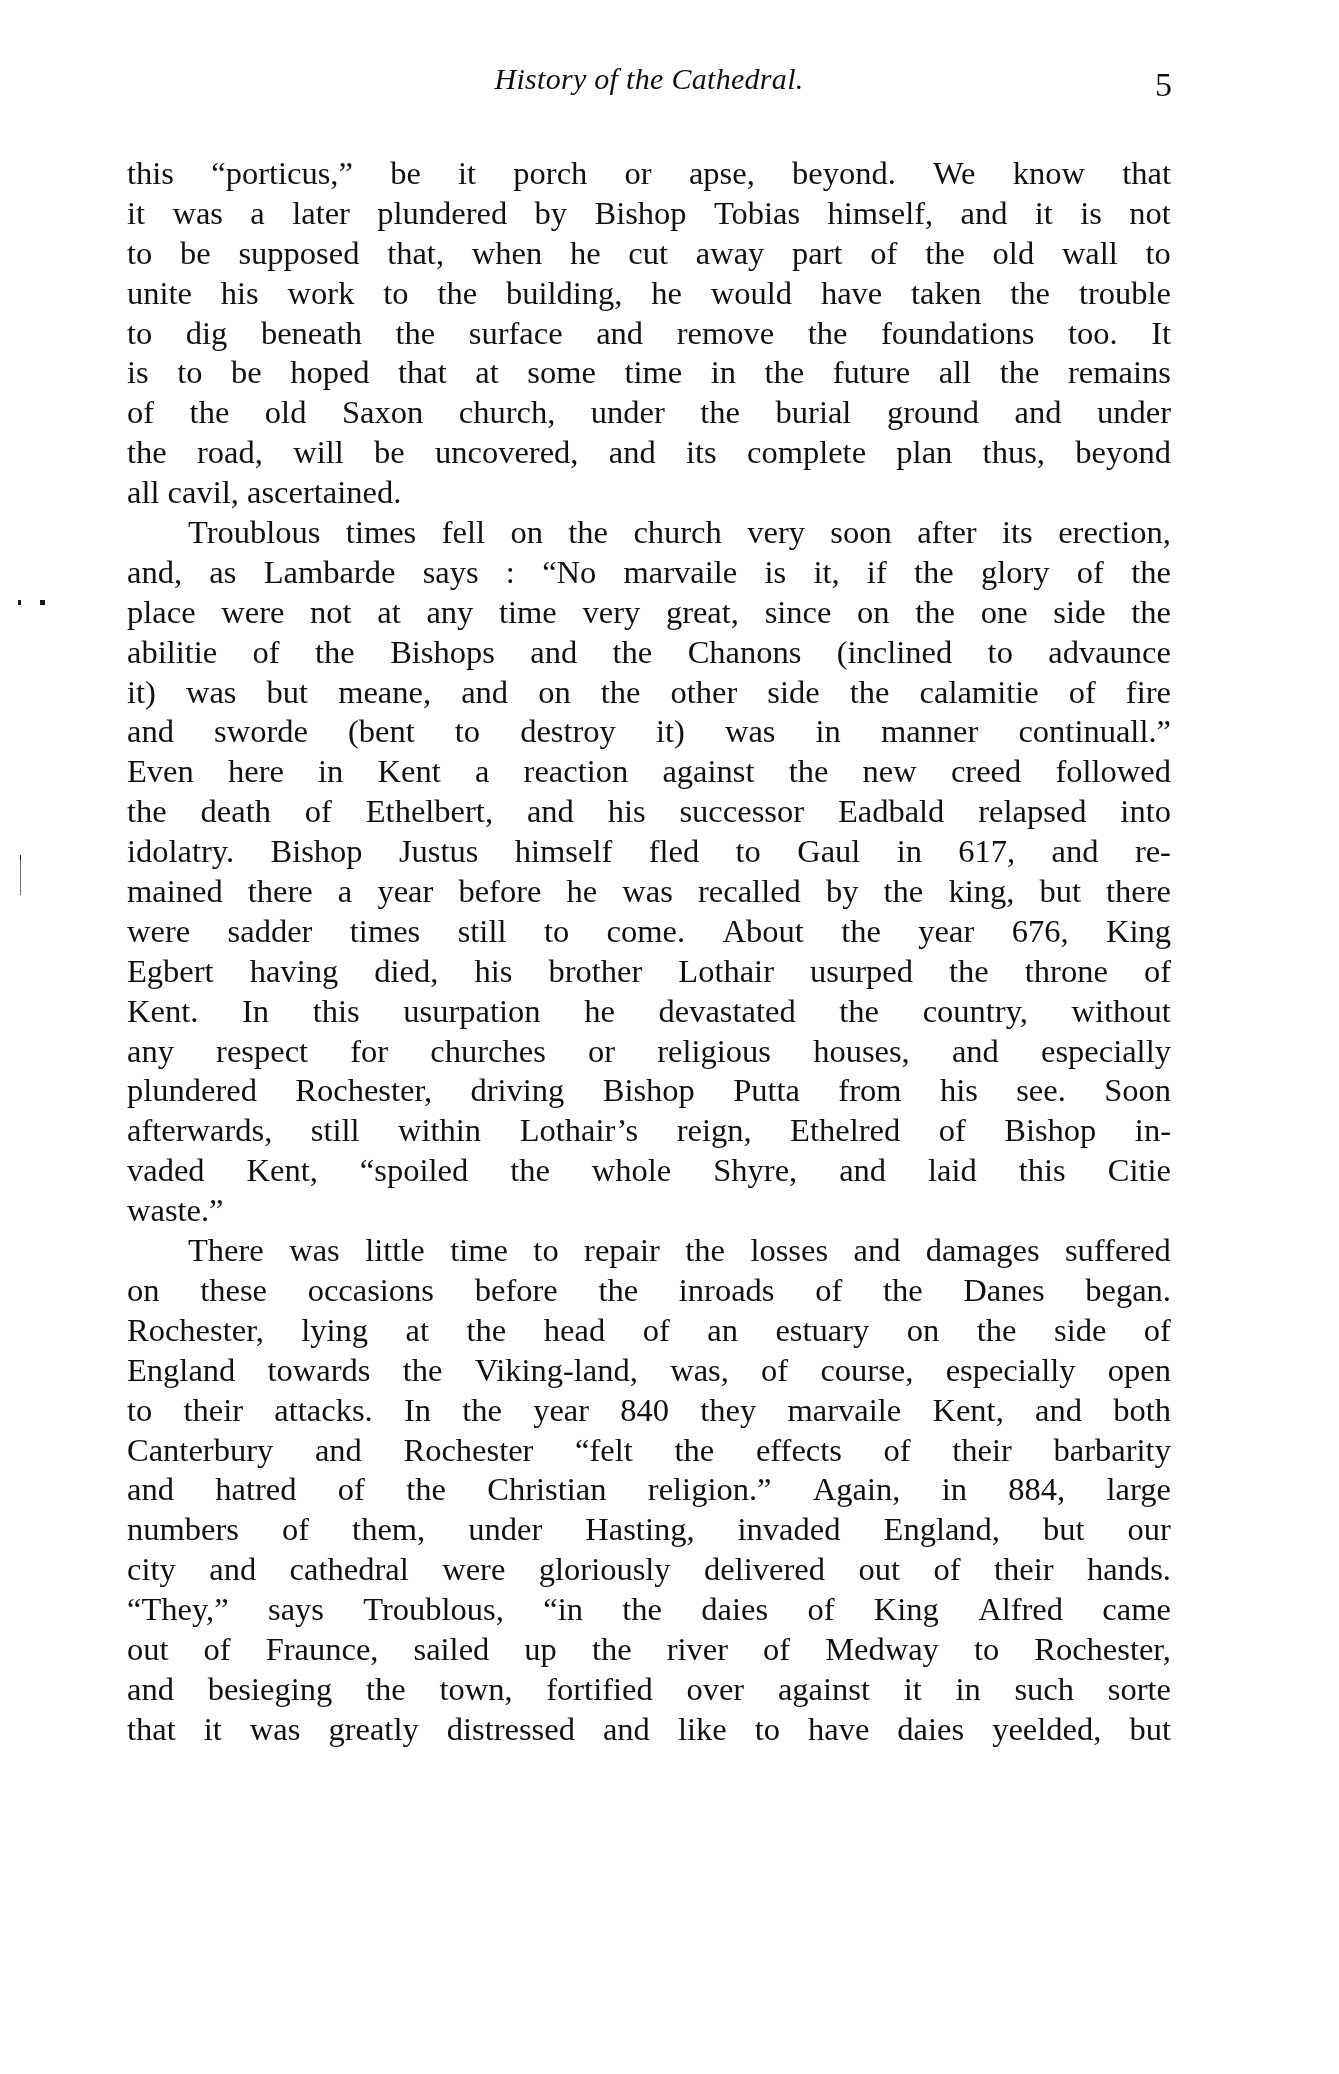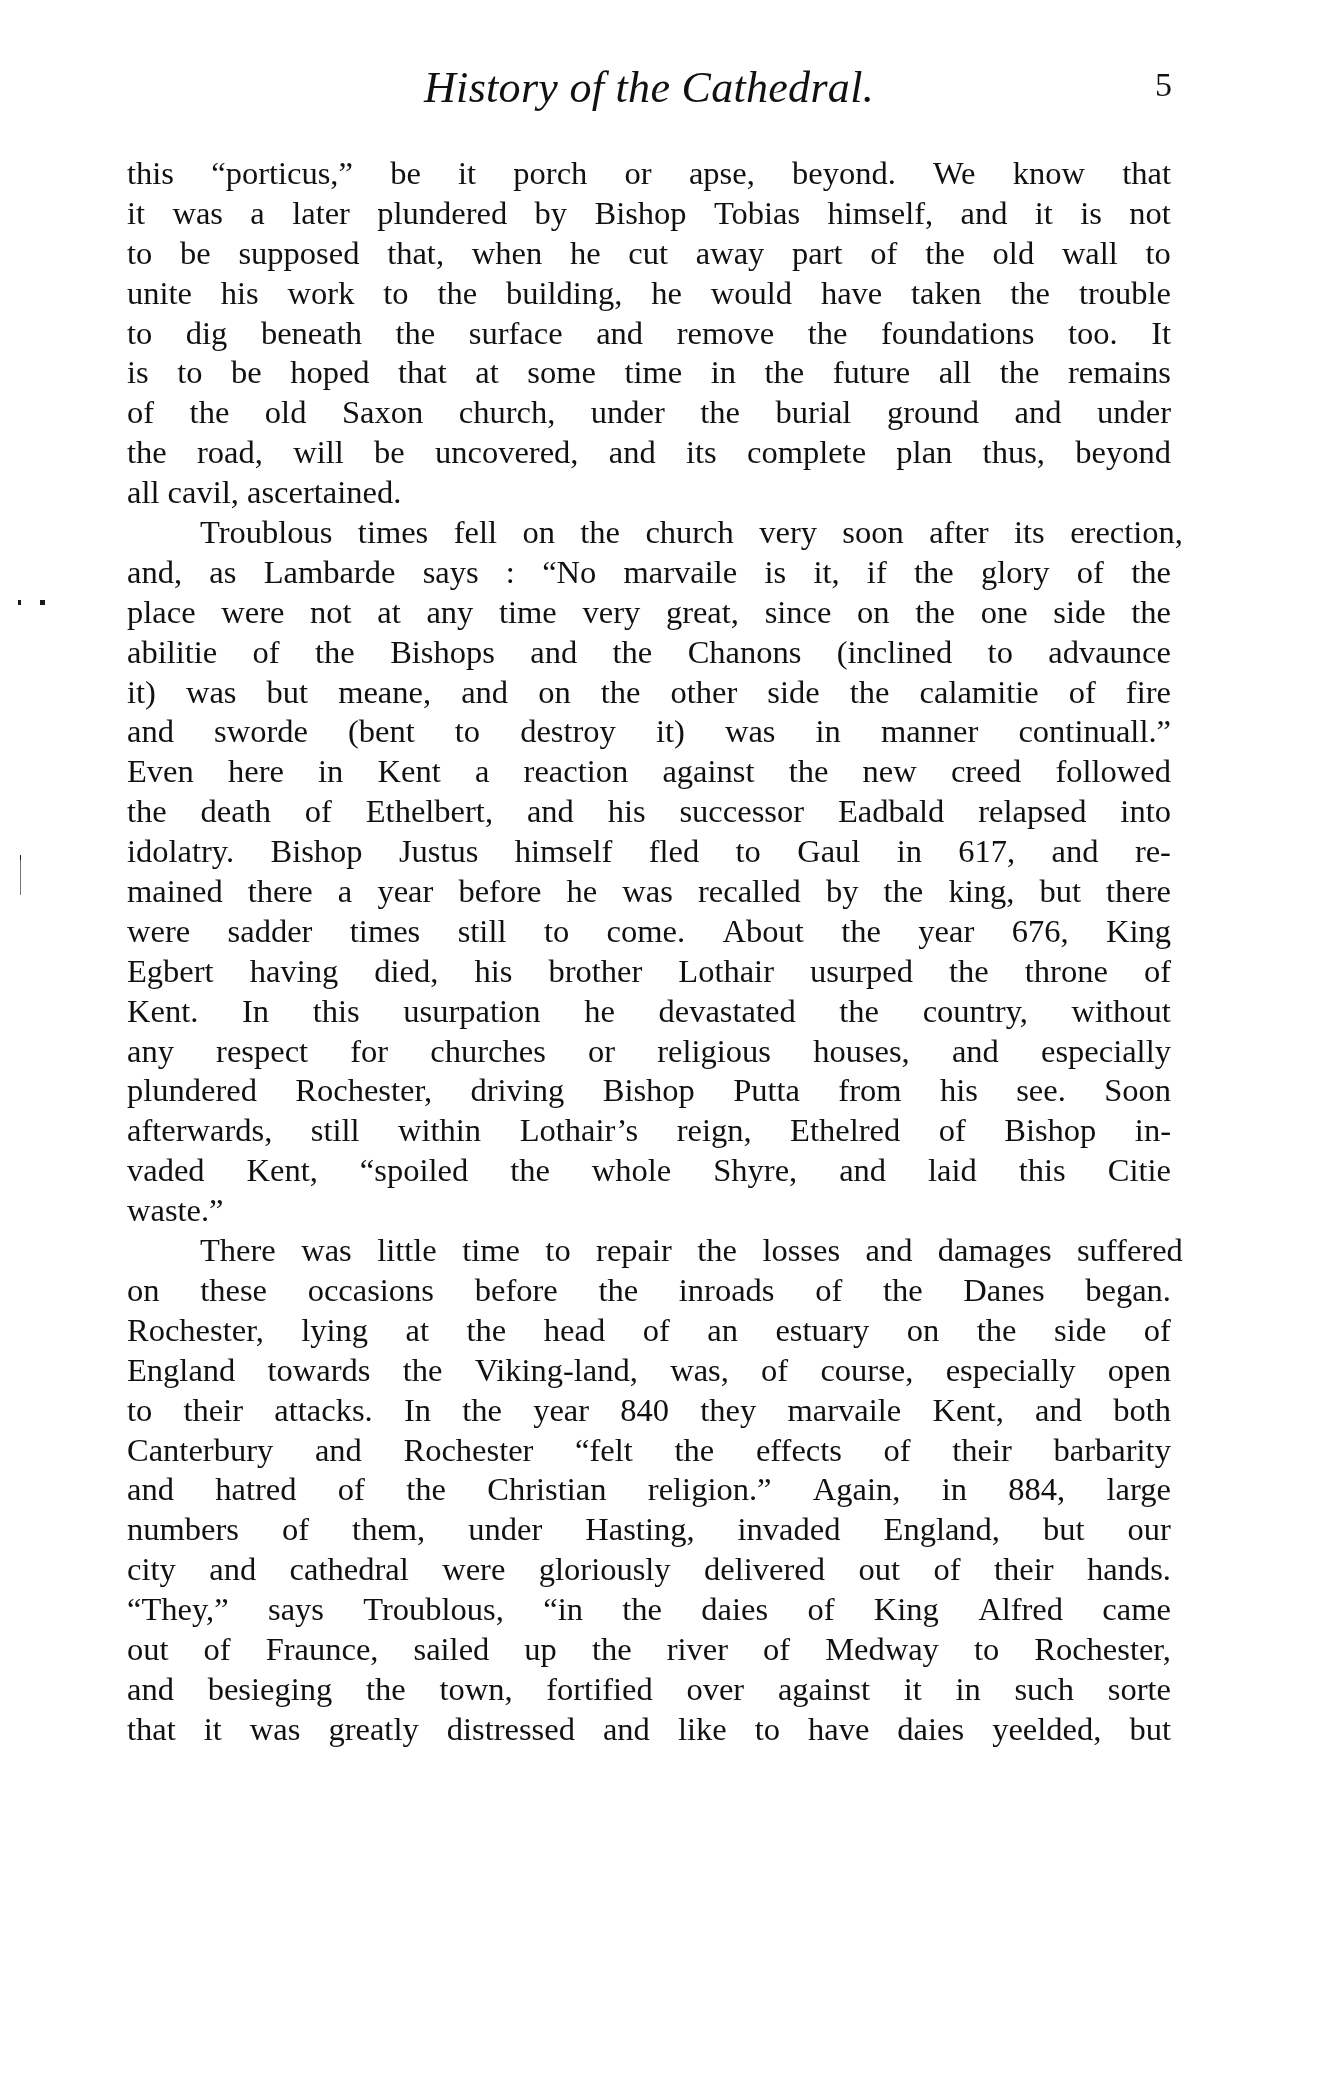--- a/index.html
+++ b/index.html
@@ -28,21 +28,21 @@
       left: 128px;
       width: 1042px;
       height: 60px;
     }
     .running-title {
       position: absolute;
       left: 0;
       right: 0;
       text-align: center;
       font-style: italic;
-      font-size: 44px;
+      font-size: 30px;
       letter-spacing: 0.3px;
       top: 6px;
     }
     .page-number {
       position: absolute;
       right: -2px;
       top: 10px;
       font-size: 34px;
     }
     .body-text {
@@ -68,21 +68,20 @@
       padding-left: 61px;
     }
     .justify-wrap {
       display: flex;
       justify-content: space-between;
       width: 100%;
       gap: 25px;
     }
     .indent .justify-wrap {
       width: calc(100% - 0px);
-      margin-left: 12px;
     }
     .marks {
       position: absolute;
       left: 0;
       top: 0;
     }
     .mark {
       position: absolute;
       background: #1a1a1a;
     }

